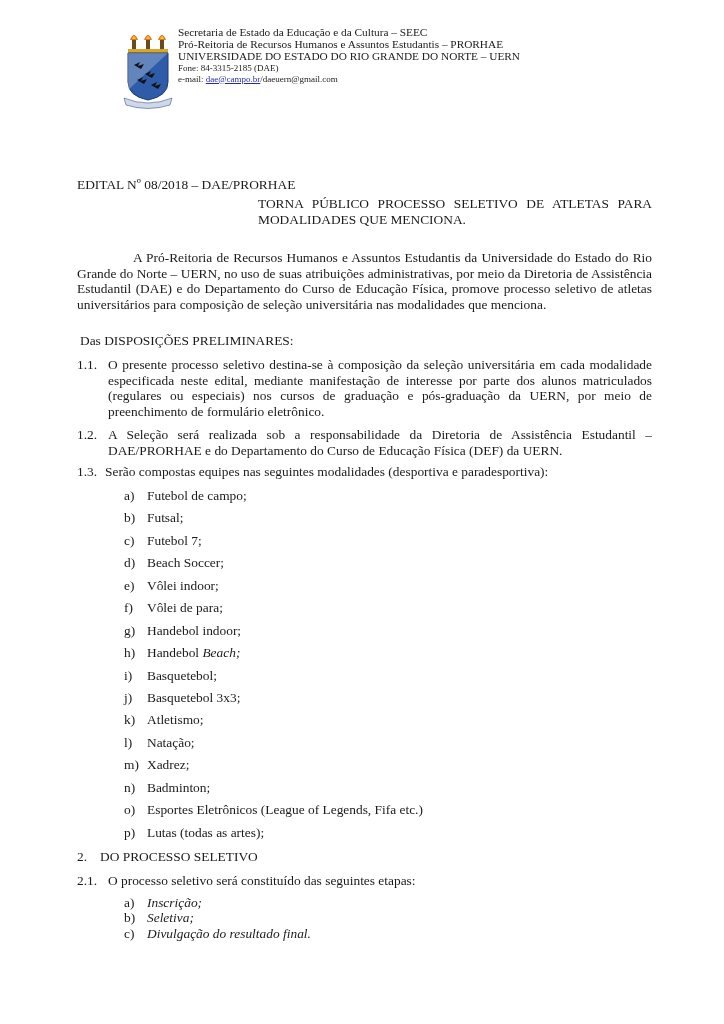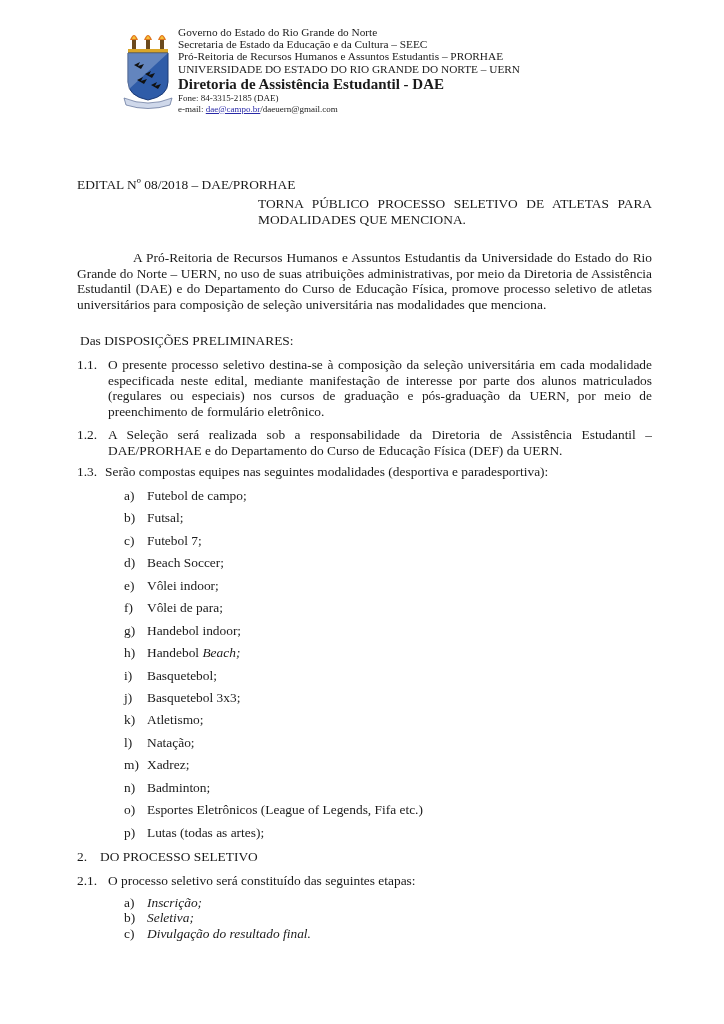--- a/index.html
+++ b/index.html
@@ -77,25 +77,23 @@
     <path d="M5 23 L45 23 L5 60 Z" fill="#ffffff" opacity="0.25"></path>
 
     <path d="M11 35 l6 -3 l-2 4 l6 -2 l-3 5 z" fill="#111"></path>
     <path d="M22 44 l6 -3 l-2 4 l6 -2 l-3 5 z" fill="#111"></path>
     <path d="M14 50 l6 -3 l-2 4 l6 -2 l-3 5 z" fill="#111"></path>
     <path d="M28 55 l6 -3 l-2 4 l6 -2 l-3 5 z" fill="#111"></path>
 
     <path d="M1 68 Q25 78 49 68 L47 75 Q25 82 3 75 Z" fill="#cfd8ea" stroke="#5a6c94" stroke-width="0.7"></path>
   </svg>
   <div class="header-text">
-    <div class="hline">Governo do Estado do Rio Grande do Norte</div>
     <div class="hline">Secretaria de Estado da Educação e da Cultura – SEEC</div>
     <div class="hline">Pró-Reitoria de Recursos Humanos e Assuntos Estudantis – PRORHAE</div>
     <div class="hline">UNIVERSIDADE DO ESTADO DO RIO GRANDE DO NORTE – UERN</div>
-    <div class="hbold">Diretoria de Assistência Estudantil - DAE</div>
     <div class="hsmall">Fone: 84-3315-2185 (DAE)</div>
     <div class="hsmall"><span>e-mail: </span><a>dae@campo.br</a><span>/daeuern@gmail.com</span></div>
   </div>
 </div>
 
 <div id="edital-title" class="abs txt">EDITAL Nº 08/2018 – DAE/PRORHAE</div>
 
 <div id="ementa" class="abs txt">
   <div class="l">TORNA PÚBLICO PROCESSO SELETIVO DE ATLETAS PARA</div>
   <div class="l last">MODALIDADES QUE MENCIONA.</div>

